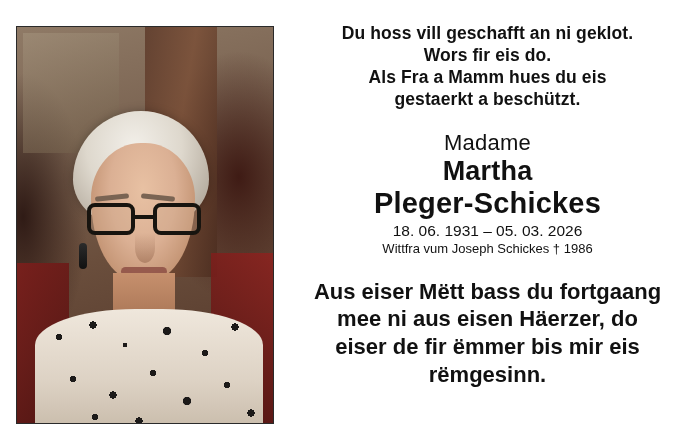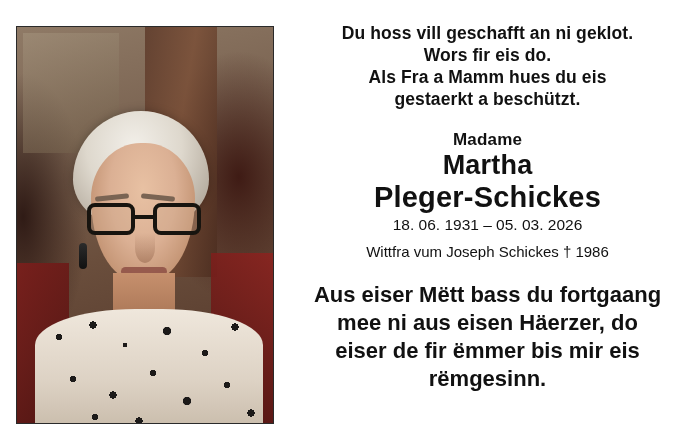--- a/index.html
+++ b/index.html
@@ -189,22 +189,22 @@
     color: #111111;
     letter-spacing: 0.1px;
   }
   .verse-top div {
     white-space: nowrap;
   }
   .name-block {
     margin-top: 20px;
   }
   .salutation {
-    font-size: 17px;
-    font-weight: 700;
+    font-size: 22px;
+    font-weight: 400;
     line-height: 1.16;
     letter-spacing: 0.2px;
   }
   .firstname {
     font-size: 27px;
     font-weight: 700;
     line-height: 1.16;
     letter-spacing: 0.2px;
   }
   .surname {
@@ -213,22 +213,21 @@
     line-height: 1.16;
     letter-spacing: 0.2px;
     white-space: nowrap;
   }
   .dates {
     font-size: 15.5px;
     font-weight: 400;
     line-height: 1.3;
   }
   .spouse {
-    margin-top: 7px;
-    font-size: 15px;
+    font-size: 13px;
     font-weight: 400;
     line-height: 1.3;
   }
   .verse-bottom {
     margin-top: 20px;
     font-size: 22px;
     line-height: 1.26;
     font-weight: 700;
   }
   .verse-bottom div {

